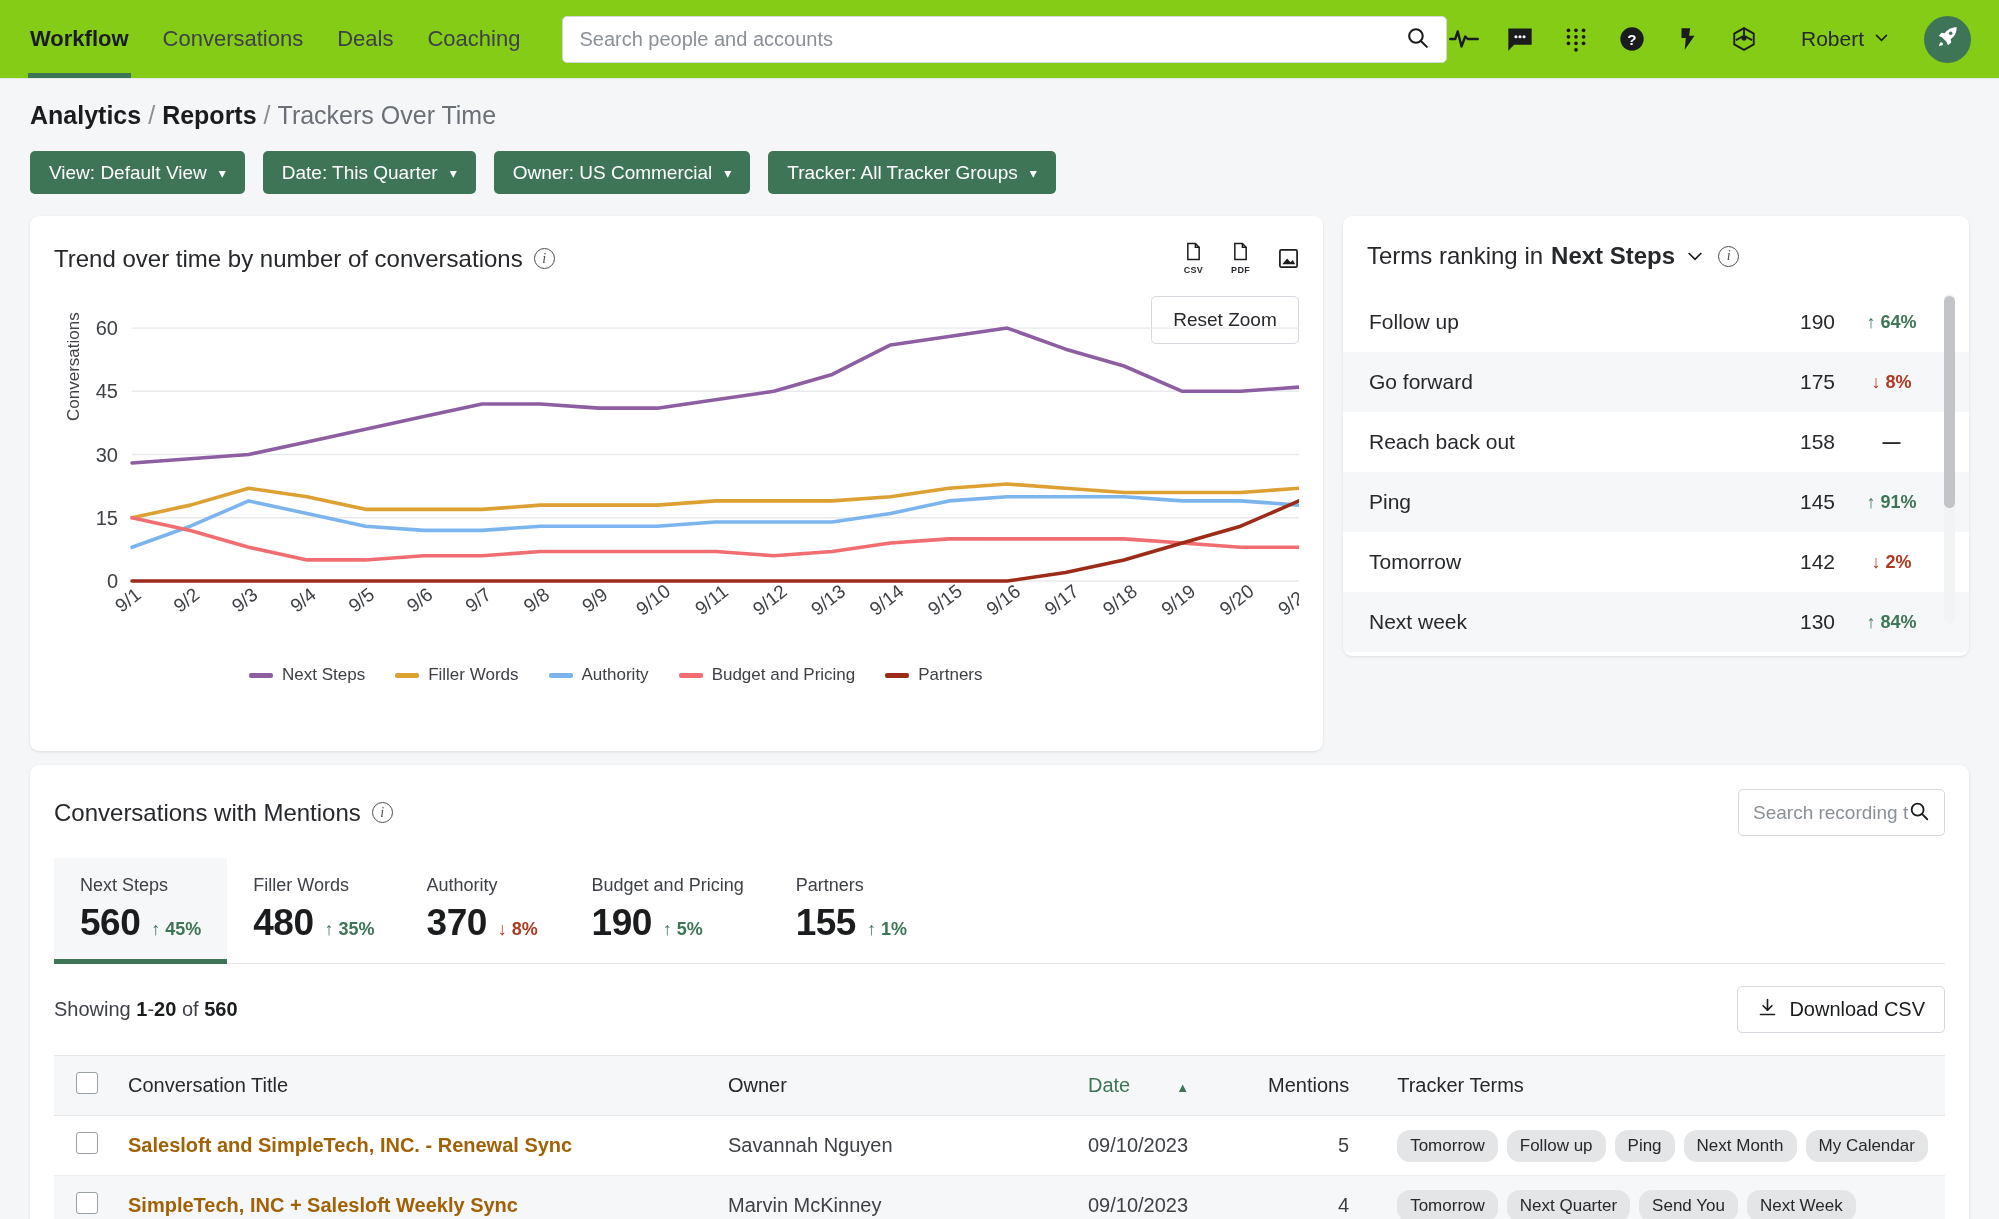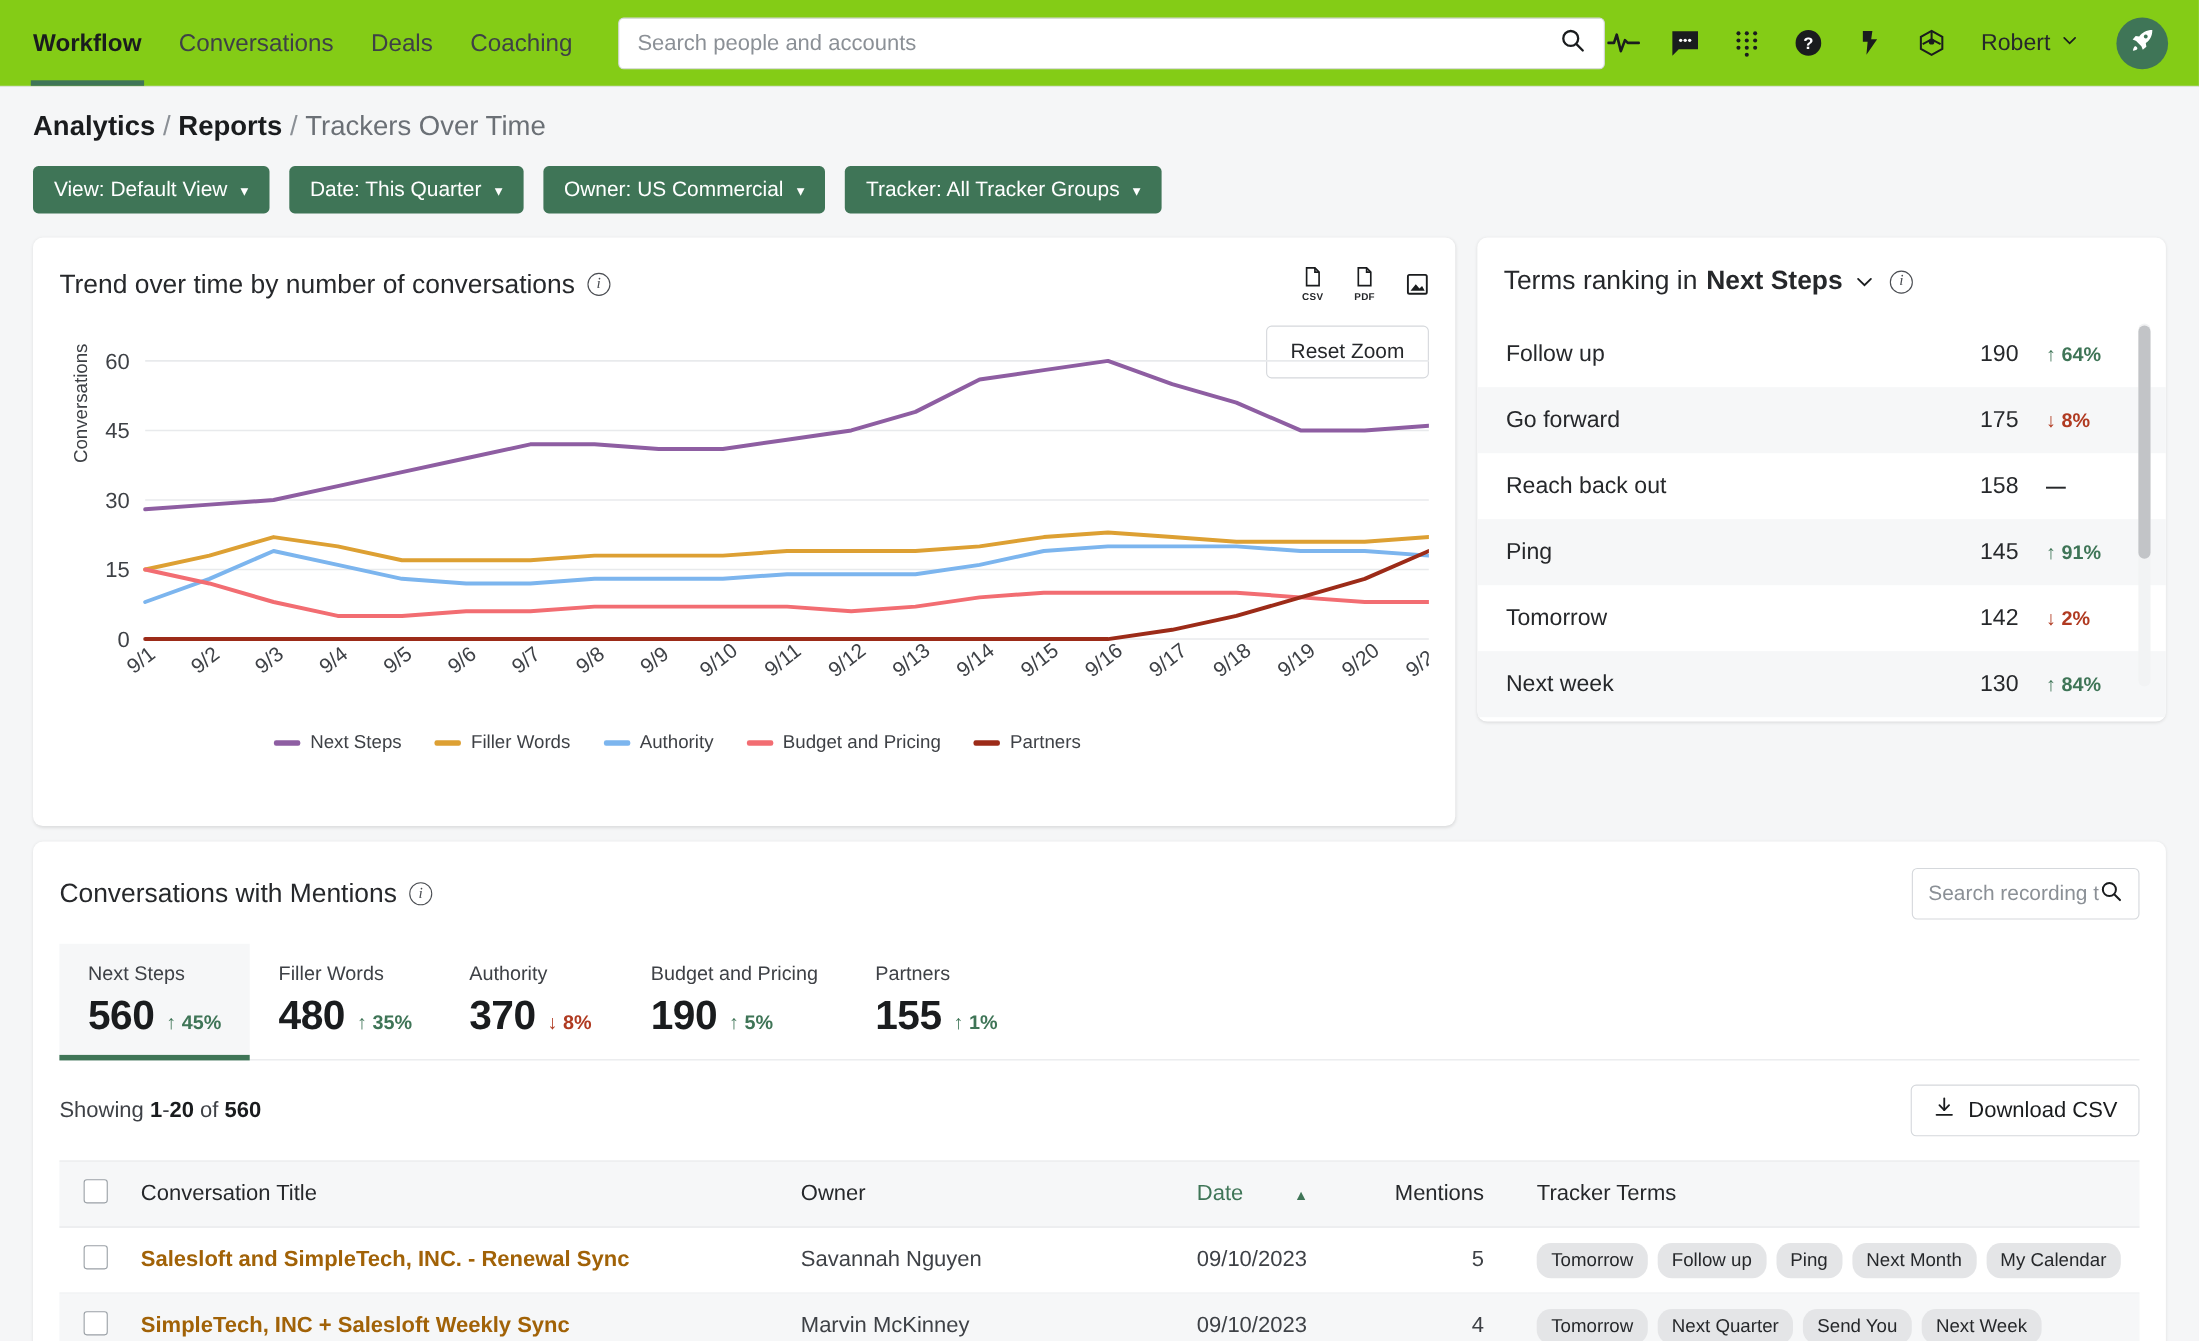--- a/index.html
+++ b/index.html
@@ -34,21 +34,21 @@
   .search-wrap input {
     border: 0; outline: none; flex: 1; font-size: 20px; color: #3e4146;
     font-family: "Liberation Sans", sans-serif; background: transparent;
   }
   .search-wrap input::placeholder { color: #8b9096; }
   .nav-right { margin-left: auto; display: flex; align-items: center; gap: 22px; }
   .nav-icon {
     width: 34px; height: 34px; display: flex; align-items: center; justify-content: center;
     cursor: pointer; color: #1a1c1e;
   }
-  .nav-user { display: flex; align-items: center; gap: 9px; font-size: 21px; cursor: pointer; margin-left: 6px;}
+  .nav-user { display: flex; align-items: center; gap: 9px; font-size: 21px; cursor: pointer; margin-left: 18px;}
   .avatar {
     width: 47px; height: 47px; border-radius: 50%; background: #3f7557;
     display: flex; align-items: center; justify-content: center; margin-left: 12px;
     cursor: pointer;
   }
 
   
   .crumbbar { padding: 22px 30px 0 30px; }
   .breadcrumb { font-size: 25px; display: flex; align-items: baseline; gap: 7px; }
   .crumb-strong { font-weight: bold; color: #1a1c1e; }
@@ -103,21 +103,21 @@
   .terms-head { display: flex; align-items: center; padding: 0 24px; font-size: 24px; }
   .terms-head .strong { font-weight: bold; margin-left: 8px; }
   .terms-list { margin-top: 22px; position: relative; }
   .term-row {
     display: flex; align-items: center; height: 60px; padding: 0 24px 0 26px;
     font-size: 21px; cursor: pointer;
   }
   .term-row:nth-child(even) { background: #f6f7f8; }
   .term-name { flex: 1; color: #26282b; }
   .term-count { width: 120px; text-align: right; color: #26282b; }
-  .term-delta { width: 110px; text-align: left; font-size: 18px; font-weight: bold; padding-right: 22px; padding-left: 25px;}
+  .term-delta { width: 110px; text-align: center; font-size: 18px; font-weight: bold; padding-right: 22px; padding-left: 25px;}
   .up { color: #3f7557; }
   .down { color: #b03a21; }
   .flat { color: #26282b; font-weight: bold; }
   .terms-scroll {
     position: absolute; right: 14px; top: 78px; width: 11px; height: 330px;
     background: #f2f3f4; border-radius: 6px;
   }
   .terms-thumb {
     position: absolute; left: 0; top: 2px; width: 11px; height: 212px;
     background: #c2c4c7; border-radius: 6px; cursor: pointer;

